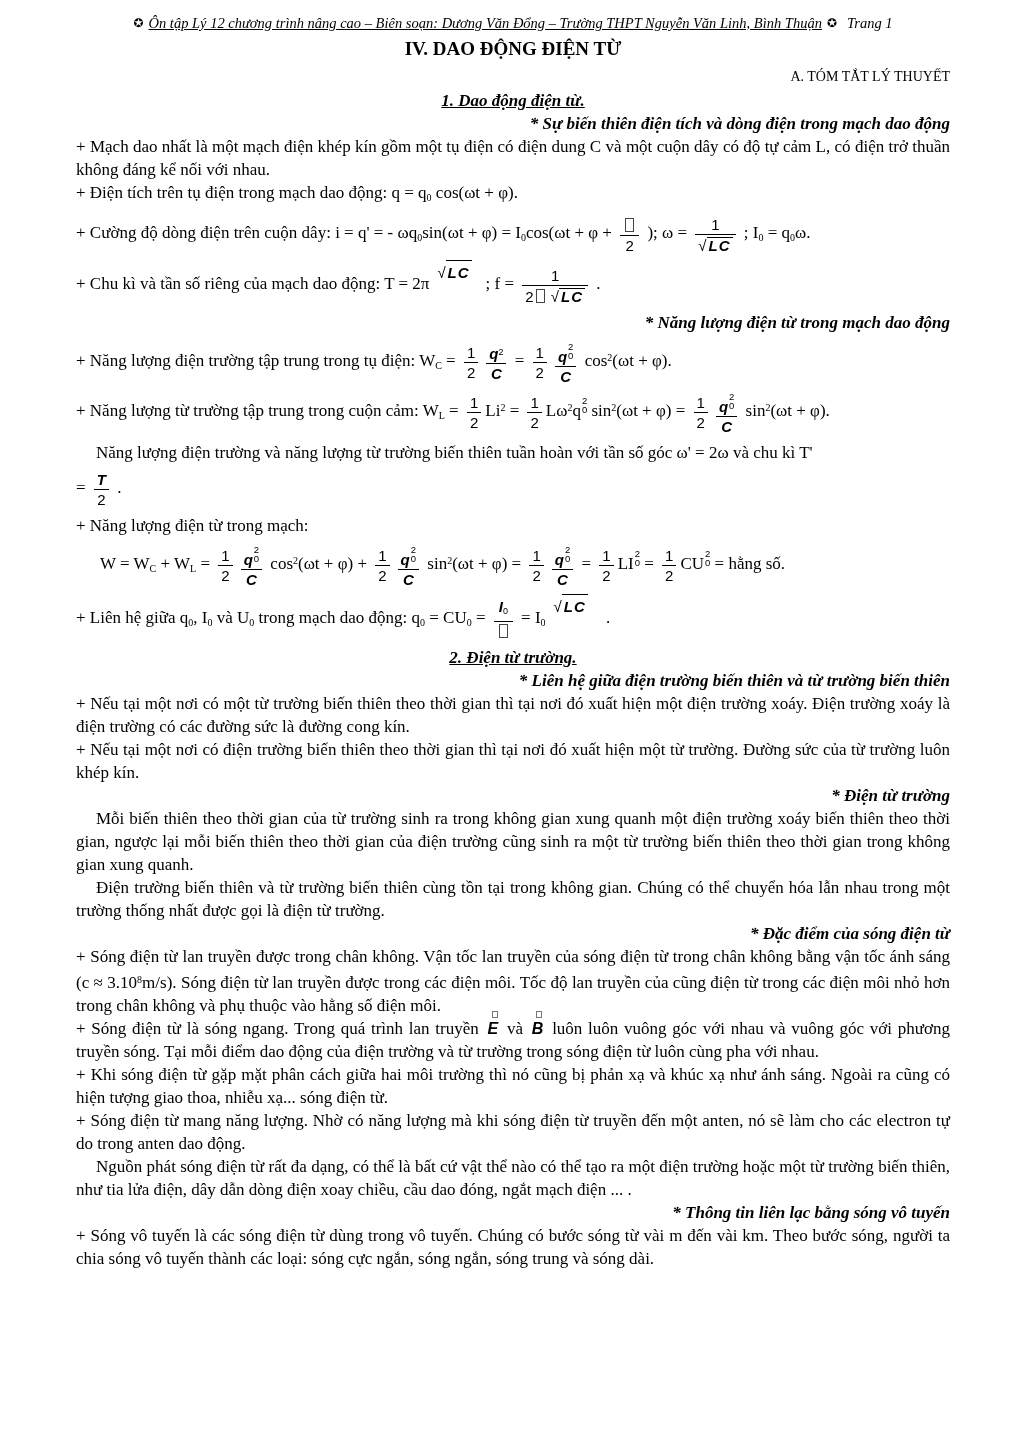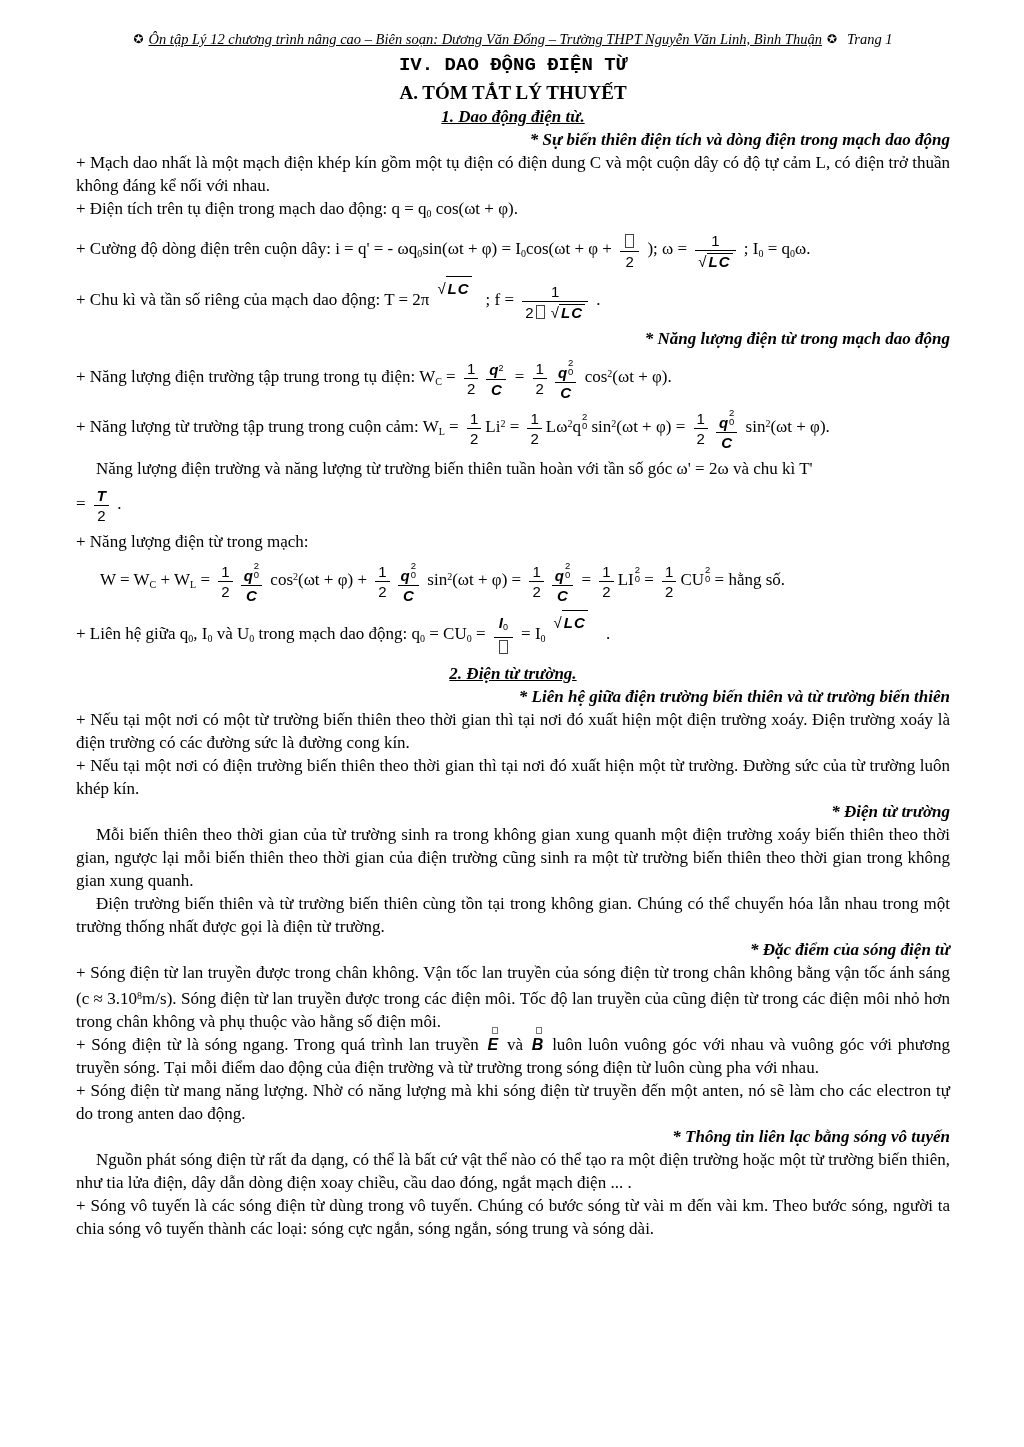--- a/index.html
+++ b/index.html
@@ -1,31 +1,31 @@
 <!DOCTYPE html>
 <html><head>
 <meta charset="utf-8">
 <style>
   html, body { margin:0; padding:0; background:#ffffff; }
   body { width:1024px; height:1447px; overflow:hidden; color:#000;
          font-family:"Liberation Serif","DejaVu Serif",serif; }
-  .page { box-sizing:border-box; padding:14px 74px 0 76px;margin-top:16px; }
+  .page { box-sizing:border-box; padding:14px 74px 0 76px; }
 
   
   .header { text-align:center; font-style:italic; font-size:14.5px; line-height:19px;
             white-space:nowrap; margin-bottom:4px; }
   .header .orn { font-style:normal; font-size:12px; vertical-align:1px; }
   .header .hdr-text { text-decoration:underline; margin:0 5px; }
   .header .hdr-page { margin-left:5px; }
 
-  .doc-title { text-align:center; font-weight:bold; font-size:19px; line-height:24px; margin-bottom:3px;font-family:Liberation Mono, monospace; }
+  .doc-title { text-align:center; font-weight:bold; font-size:19px; line-height:24px; margin-bottom:3px; }
 
   
   .block { font-size:17px; line-height:23px; text-align:justify; }
-  .h-section { font-weight:bold; font-size:19px; line-height:25px; text-align:center; }
+  .h-section { font-weight:normal; font-size:14px; line-height:25px; text-align:right; }
   .h-num  { font-weight:bold; font-style:italic; text-decoration:underline; text-align:center; }
   .h-star { font-weight:bold; font-style:italic; text-align:right; }
   .indent { text-indent:20px; }
   .pad { padding-left:24px; text-align:left; }
   .fm { margin:7px 0; text-align:left; }
 
   
   sub { font-size:10px; vertical-align:-3px; }
   sup { font-size:10px; vertical-align:5px; }
   .frac { display:inline-block; vertical-align:middle; text-align:center;
@@ -78,18 +78,19 @@
       <div class="block h-num">2. Điện từ trường.</div>
       <div class="block h-star">* Liên hệ giữa điện trường biến thiên và từ trường biến thiên</div>
       <div class="block para">+ Nếu tại một nơi có một từ trường biến thiên theo thời gian thì tại nơi đó xuất hiện một điện trường xoáy. Điện trường xoáy là điện trường có các đường sức là đường cong kín.</div>
       <div class="block para">+ Nếu tại một nơi có điện trường biến thiên theo thời gian thì tại nơi đó xuất hiện một từ trường. Đường sức của từ trường luôn khép kín.</div>
       <div class="block h-star">* Điện từ trường</div>
       <div class="block para indent">Mỗi biến thiên theo thời gian của từ trường sinh ra trong không gian xung quanh một điện trường xoáy biến thiên theo thời gian, ngược lại mỗi biến thiên theo thời gian của điện trường cũng sinh ra một từ trường biến thiên theo thời gian trong không gian xung quanh.</div>
       <div class="block para indent">Điện trường biến thiên và từ trường biến thiên cùng tồn tại trong không gian. Chúng có thể chuyển hóa lẫn nhau trong một trường thống nhất được gọi là điện từ trường.</div>
       <div class="block h-star">* Đặc điểm của sóng điện từ</div>
       <div class="block para"><span class="run">+ Sóng điện từ lan truyền được trong chân không. Vận tốc lan truyền của sóng điện từ trong chân không bằng vận tốc ánh sáng (c ≈ 3.10</span><sup>8</sup><span class="run">m/s). Sóng điện từ lan truyền được trong các điện môi. Tốc độ lan truyền của cũng điện từ trong các điện môi nhỏ hơn trong chân không và phụ thuộc vào hằng số điện môi.</span></div>
       <div class="block para"><span class="run">+ Sóng điện từ là sóng ngang. Trong quá trình lan truyền </span><span class="vec"><span class="ltr">E</span><span class="arr"></span></span><span class="run"> và </span><span class="vec"><span class="ltr">B</span><span class="arr"></span></span><span class="run"> luôn luôn vuông góc với nhau và vuông góc với phương truyền sóng. Tại mỗi điểm dao động của điện trường và từ trường trong sóng điện từ luôn cùng pha với nhau.</span></div>
+      <div class="block para">+ Khi sóng điện từ gặp mặt phân cách giữa hai môi trường thì nó cũng bị phản xạ và khúc xạ như ánh sáng. Ngoài ra cũng có hiện tượng giao thoa, nhiễu xạ... sóng điện từ.</div>
       <div class="block para">+ Sóng điện từ mang năng lượng. Nhờ có năng lượng mà khi sóng điện từ truyền đến một anten, nó sẽ làm cho các electron tự do trong anten dao động.</div>
+      <div class="block para indent">Nguồn phát sóng điện từ rất đa dạng, có thể là bất cứ vật thể nào có thể tạo ra một điện trường hoặc một từ trường biến thiên, như tia lửa điện, dây dẫn dòng điện xoay chiều, cầu dao đóng, ngắt mạch điện ... .</div>
       <div class="block h-star">* Thông tin liên lạc bằng sóng vô tuyến</div>
-      <div class="block para indent">Nguồn phát sóng điện từ rất đa dạng, có thể là bất cứ vật thể nào có thể tạo ra một điện trường hoặc một từ trường biến thiên, như tia lửa điện, dây dẫn dòng điện xoay chiều, cầu dao đóng, ngắt mạch điện ... .</div>
       <div class="block para">+ Sóng vô tuyến là các sóng điện từ dùng trong vô tuyến. Chúng có bước sóng từ vài m đến vài km. Theo bước sóng, người ta chia sóng vô tuyến thành các loại: sóng cực ngắn, sóng ngắn, sóng trung và sóng dài.</div>
     </div>
 </div>
 
 </body></html>

